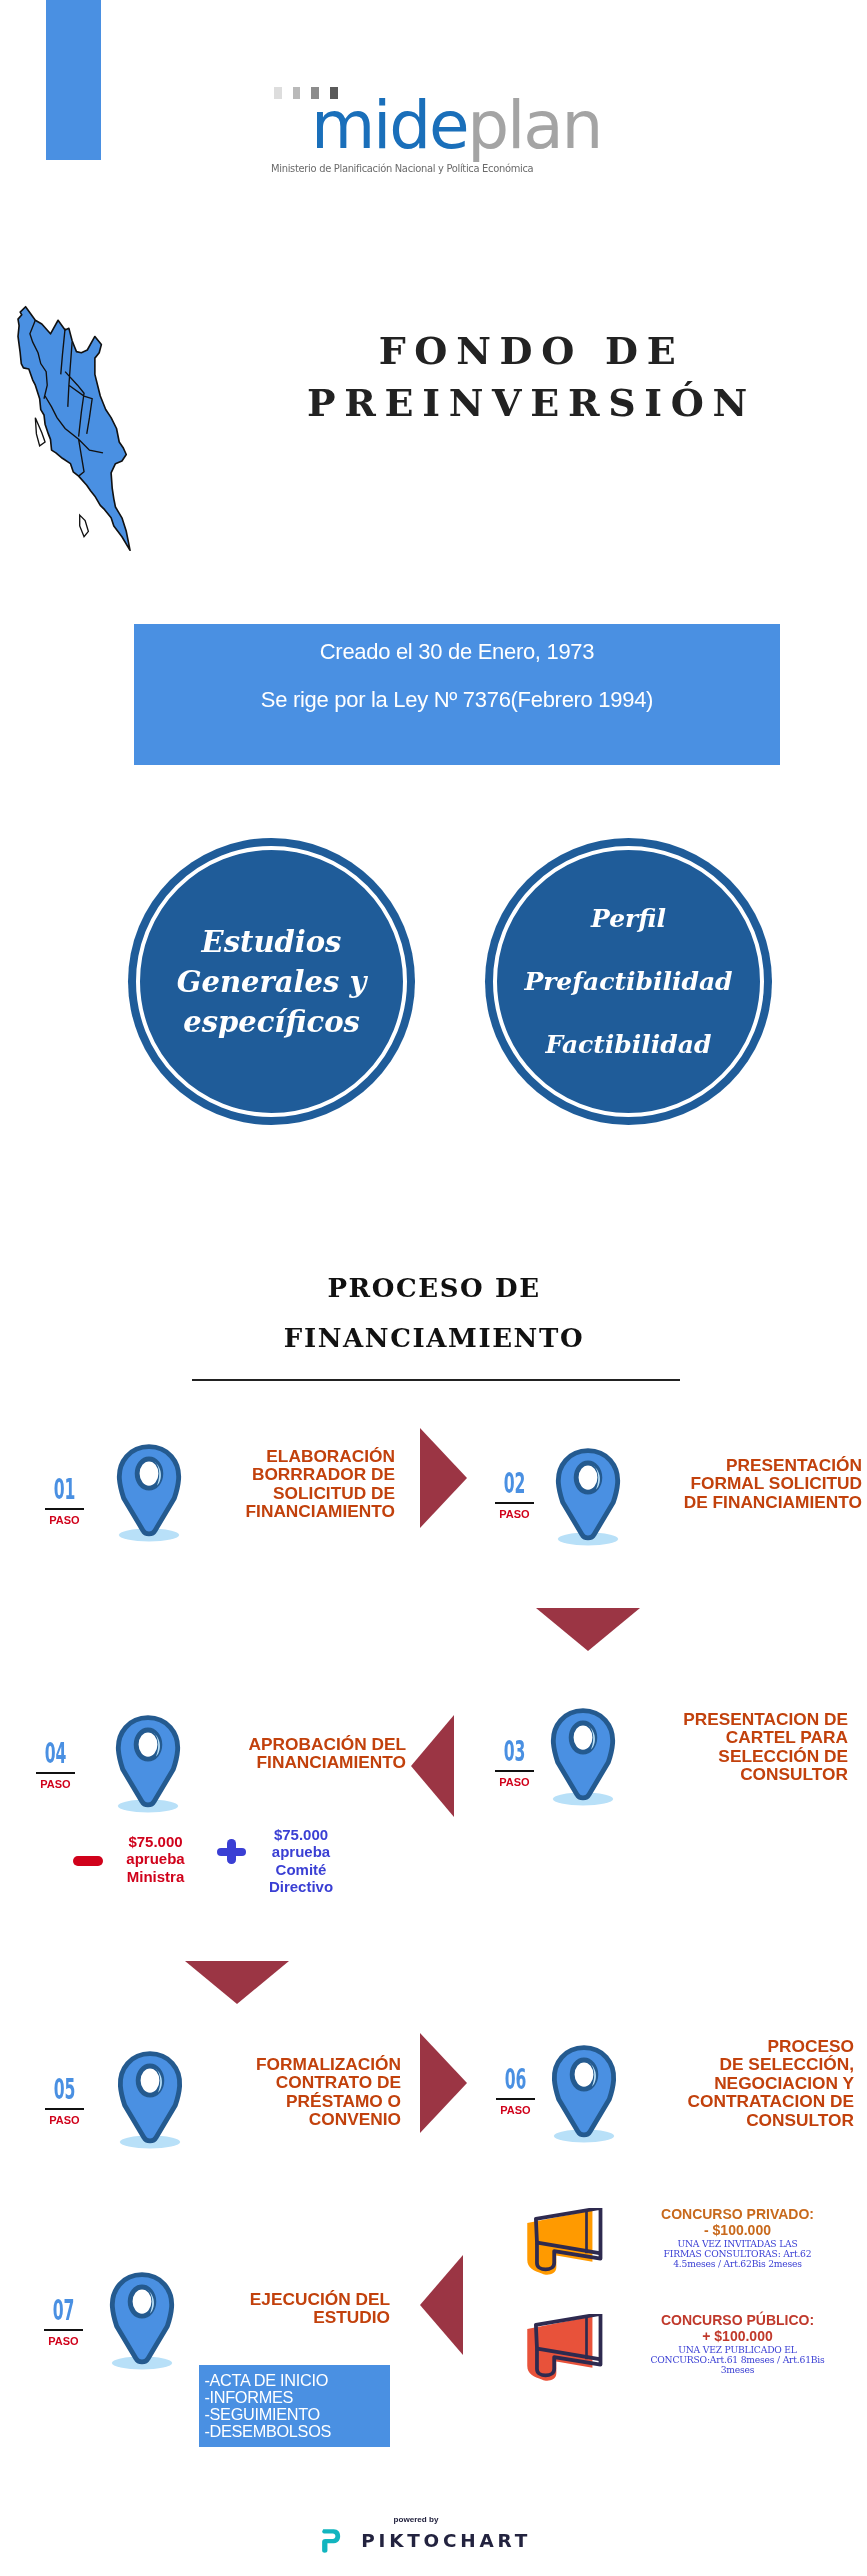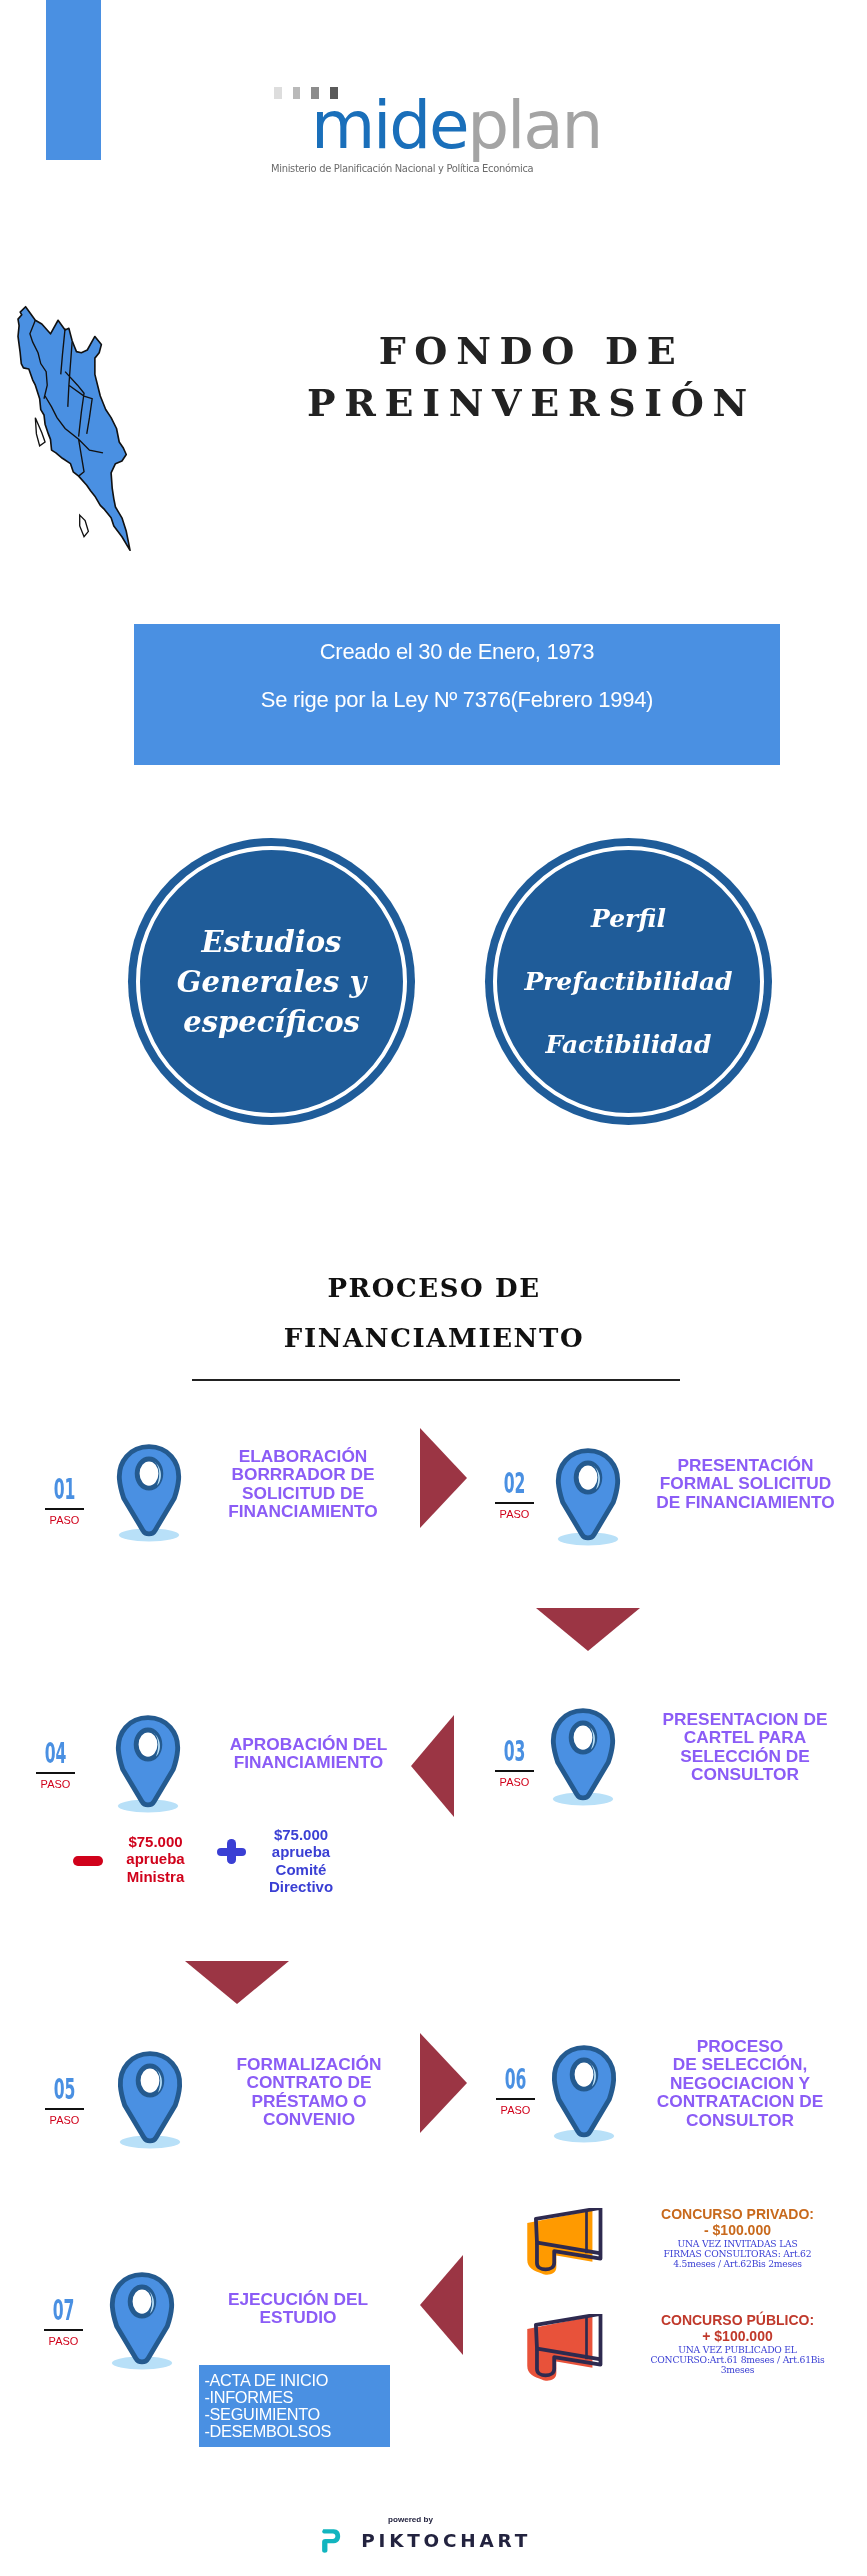--- a/index.html
+++ b/index.html
@@ -48,25 +48,25 @@
   .process-title { left: 163px; top: 1263px; width: 542px; text-align: center;
                    font-family: "DejaVu Serif", serif; font-weight: bold; font-size: 26px;
                    line-height: 50px; letter-spacing: 1.6px; color: #111; }
   .process-rule { left: 192px; top: 1379px; width: 488px; height: 2.2px; background: #222; }
 
   
   .step-num-block { width: 43px; text-align: center; }
   .step-num { font-family: "DejaVu Sans Condensed", "DejaVu Sans", sans-serif; font-weight: bold;
               font-size: 28px; color: #4a90e2; transform: scaleX(0.62); line-height: 28px; }
   .step-rule { width: 39px; height: 2.2px; background: #111; margin: 4.3px auto 3.3px; }
-  .step-paso { font-family: "Liberation Sans", sans-serif; font-weight: normal; font-size: 11px;
+  .step-paso { font-family: "Liberation Sans", sans-serif; font-weight: bold; font-size: 11px;
                color: #d0021b; }
   .pin { width: 70px; height: 103px; }
-  .step-title { text-align: center; font-family: "Liberation Sans", sans-serif; font-weight: bold;
-                font-size: 17.3px; line-height: 18.4px; color: #8b5cf6; }
+  .step-title { text-align: right; font-family: "Liberation Sans", sans-serif; font-weight: bold;
+                font-size: 17.3px; line-height: 18.4px; color: #c2410c; }
 
   .tri { width: 0; height: 0; }
 
   
   .minus-icon { left: 73px; top: 1856px; width: 30px; height: 9.8px; border-radius: 4.9px;
                 background: #d0021b; }
   .approve-red { left: 115px; top: 1833px; width: 81px; text-align: center; color: #d0021b;
                  font-family: "Liberation Sans", sans-serif; font-weight: bold; font-size: 15px;
                  line-height: 17.3px; }
   .plus-icon { left: 217px; top: 1839px; width: 29px; height: 25px; }
@@ -84,21 +84,21 @@
               line-height: 17.3px; padding: 6.5px 0 0 5.4px; letter-spacing: -0.3px; }
 
   
   .mega { width: 81px; height: 70px; }
   .conc-head { text-align: center; font-family: "Liberation Sans", sans-serif; font-weight: bold;
                font-size: 14px; line-height: 16.3px; }
   .conc-body { text-align: center; font-family: "DejaVu Serif", serif; font-size: 9.2px;
                line-height: 10.3px; color: #3a3fd4; letter-spacing: -0.2px; }
 
   
-  .powered { left: 388px; top: 2515px; width: 108px; 
+  .powered { left: 362px; top: 2515px; width: 108px; text-align: center;
              font-family: "Liberation Sans", sans-serif; font-weight: bold; font-size: 8.1px;
              color: #23233f; }
   .pikto { left: 320px; top: 2527px; width: 211px; height: 27px; display: flex;
            align-items: center; gap: 20px; }
   .pikto-word { font-family: "DejaVu Sans", sans-serif; font-weight: bold; font-size: 18.4px;
                 letter-spacing: 3.8px; color: #23233f; }
 </style>
 </head>
 <body>
 

